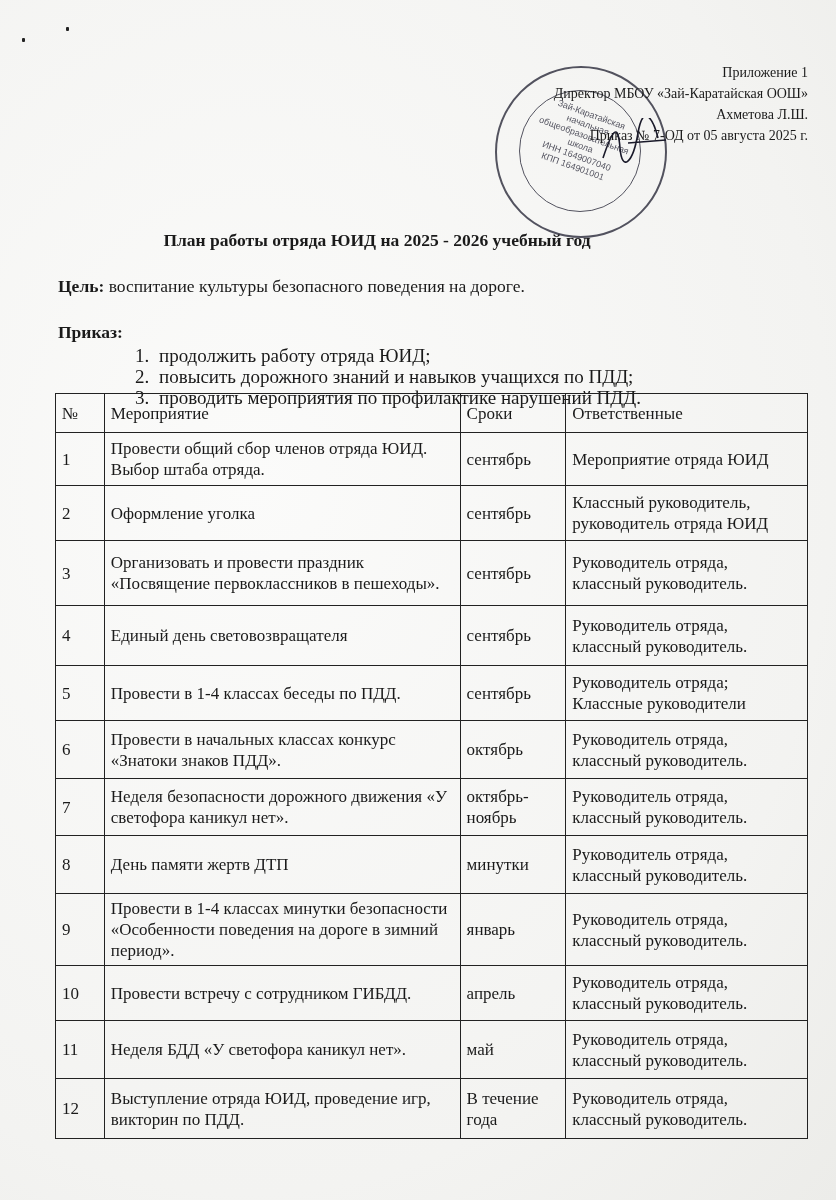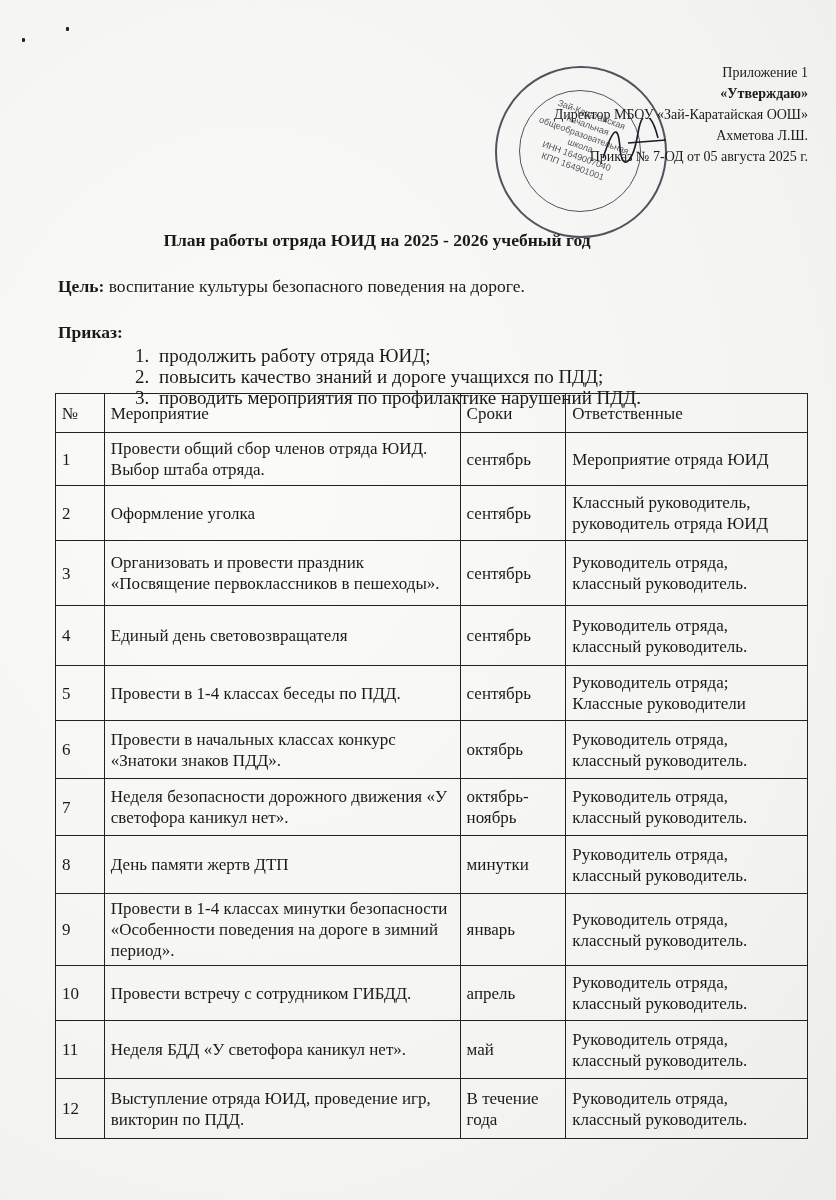--- a/index.html
+++ b/index.html
@@ -43,40 +43,39 @@
       <div>начальная</div>
       <div>общеобразовательная</div>
       <div>школа</div>
       <div>ИНН 1649007040</div>
       <div>КПП 164901001</div>
     </div>
   </div>
 
   <div class="approve">
     <div>Приложение 1</div>
-    <div class="bold">«Утверждаю»</div>
     <div>Директор МБОУ «Зай-Каратайская ООШ»</div>
     <div>Ахметова Л.Ш.</div>
     <div>Приказ № 7-ОД от 05 августа 2025 г.</div>
   </div>
 
   <svg class="signature" viewBox="0 0 70 48">
     <path d="M5 40 C15 10, 20 5, 22 30 S35 45, 40 15 S55 0, 60 20 M30 25 L68 22" fill="none" stroke="#1a1a2a" stroke-width="1.6"></path>
   </svg>
 
   <div class="title">План  работы отряда ЮИД на 2025 - 2026 учебный год</div>
 
   <div class="goal">
     <b>Цель:</b><span> воспитание культуры безопасного поведения на дороге.</span>
   </div>
 
   <div class="tasks-label">Приказ:</div>
   <ul class="tasks">
     <li><span class="n">1.</span><span>продолжить работу отряда ЮИД;</span></li>
-    <li><span class="n">2.</span><span>повысить качество знаний и дороге учащихся по ПДД;</span></li>
+    <li><span class="n">2.</span><span>повысить дорожного знаний и навыков учащихся по ПДД;</span></li>
     <li><span class="n">3.</span><span>проводить мероприятия по профилактике нарушений ПДД.</span></li>
   </ul>
 
   <table class="plan">
     <thead>
       <tr>
         <th class="c1">№</th>
         <th class="c2">Мероприятие</th>
         <th class="c3">Сроки</th>
         <th class="c4">Ответственные</th>

